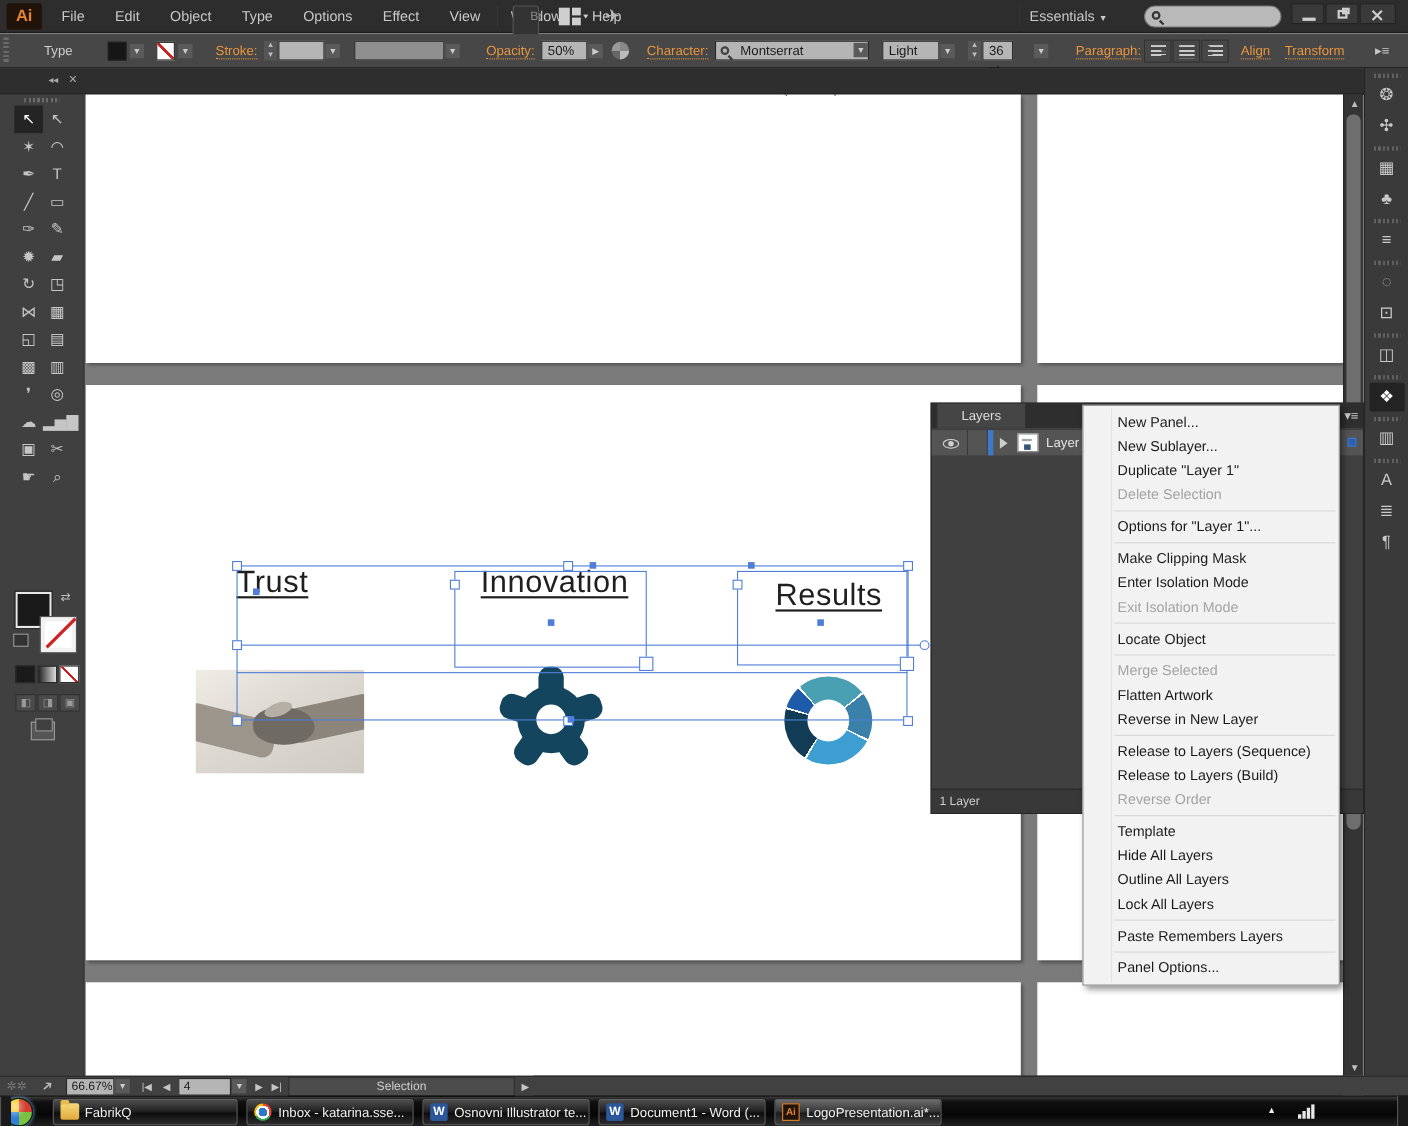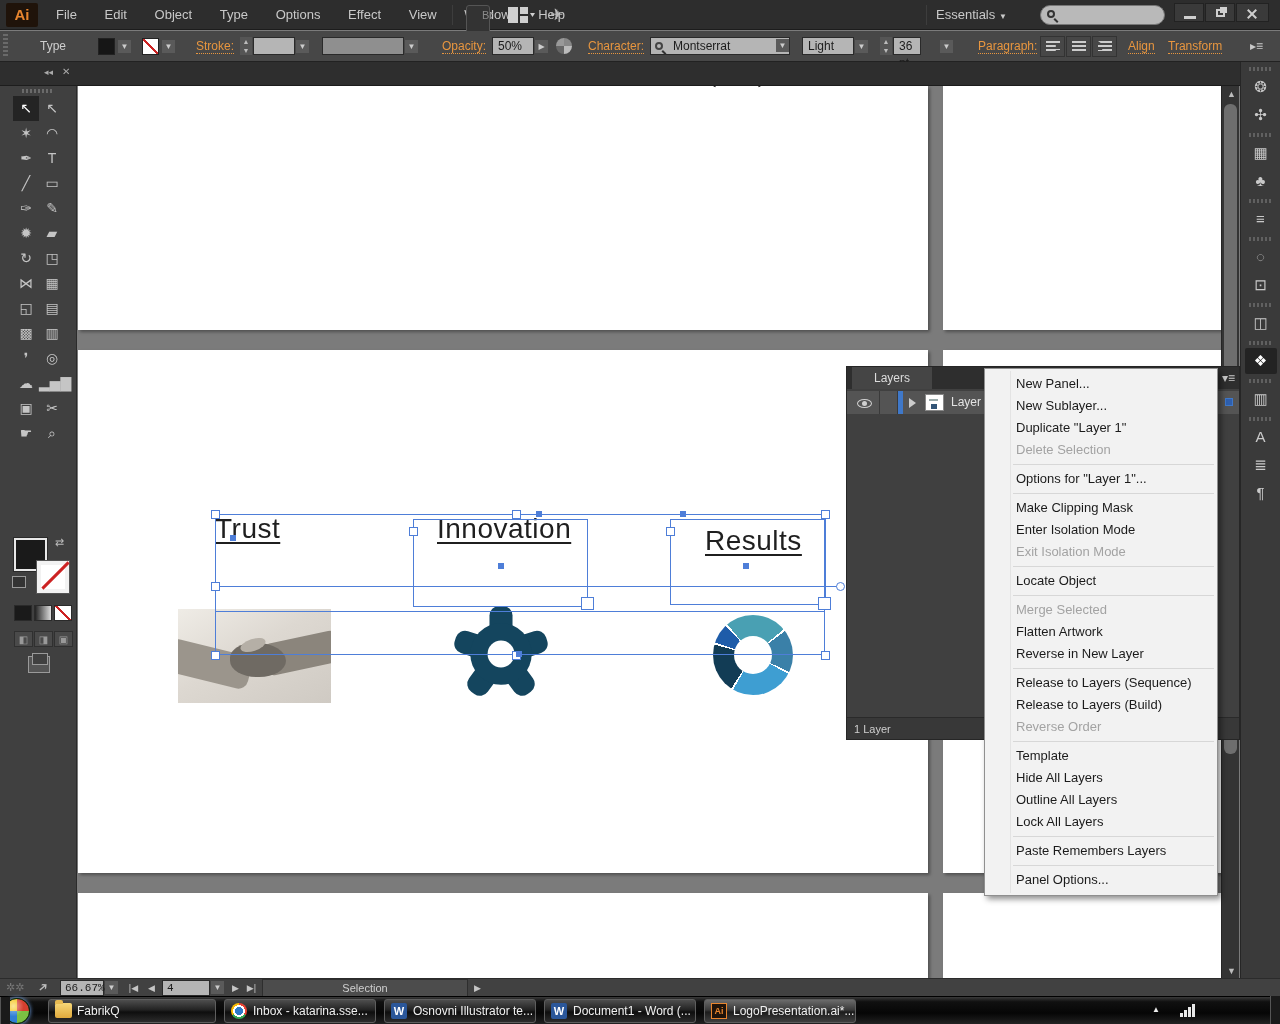--- a/index.html
+++ b/index.html
@@ -113,21 +113,21 @@
 
   
   .vscroll { left:1221px; top:86px; width:18px; height:892px; background:#343434; border-left:1px solid #262626; }
   .vthumb { position:absolute; left:2px; top:18px; width:13px; height:650px; background:#6e6e6e; border-radius:6px; }
   .sb-arrow { position:absolute; color:#bdbdbd; font-size:9px; }
   .hscroll { left:485px; top:978px; width:736px; height:18px; background:#343434; border-top:1px solid #262626; }
   .hthumb { position:absolute; left:278px; top:2px; width:52px; height:13px; background:#8e8e8e; border-radius:6px; }
 
   
   .statusbar { left:0; top:978px; width:1280px; height:18px; background:#414141; border-top:1px solid #2b2b2b; color:#cfcfcf; font-size:11px; }
-  .sb-field { background:#b5b5b5; color:#1c1c1c; border:1px solid #2a2a2a; height:16px; top:1px; line-height:15px; padding-left:4px; font-size:11px;font-family:Liberation Mono, monospace; }
+  .sb-field { background:#b5b5b5; color:#1c1c1c; border:1px solid #2a2a2a; height:16px; top:1px; line-height:15px; padding-left:4px; font-size:11px; }
   .nav-btn { top:1px; width:15px; height:16px; color:#c5c5c5; text-align:center; line-height:16px; font-size:9px; }
   .sel-strip { left:262px; top:0; width:206px; height:18px; background:#4c4c4c; border:1px solid #2e2e2e; text-align:center; line-height:17px; }
 
   
   .taskbar { left:0; top:996px; width:1280px; height:28px; background:linear-gradient(#3a3a3a 0%,#101010 18%,#060606 60%,#222 100%); border-top:1px solid #000; }
   .orb { left:4px; top:1px; width:26px; height:26px; border-radius:50%; background:radial-gradient(circle at 35% 30%, rgba(255,255,255,.55), rgba(255,255,255,0) 45%), conic-gradient(#d43f2f 0 90deg,#7bc143 90deg 180deg,#2f7fd4 180deg 270deg,#f5c518 270deg 360deg); border:1px solid #0a2a0a; box-shadow:0 0 4px #7fb4ff; }
   .tb-btn { top:2px; height:24px; background:linear-gradient(#4e4e4e 0%,#222 45%,#0e0e0e 55%,#2c2c2c 100%); border:1px solid #5e5e5e; border-radius:3px; color:#f0f0f0; font-size:12px; line-height:22px; padding-left:28px; white-space:nowrap; overflow:hidden; }
   .tb-btn.active { background:linear-gradient(#6b6b6b 0%,#3a3a3a 45%,#1c1c1c 55%,#3f3f3f 100%); }
   .tb-ic { position:absolute; left:6px; top:3px; width:17px; height:15px; }
   .folder-ic { background:linear-gradient(#f7d878,#e0a93c); border-radius:2px; }

